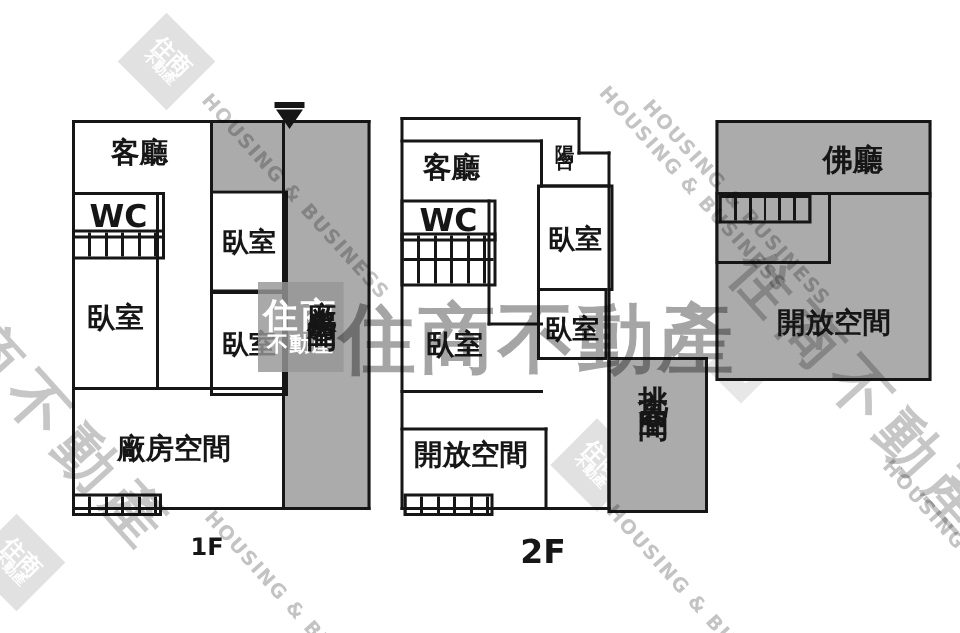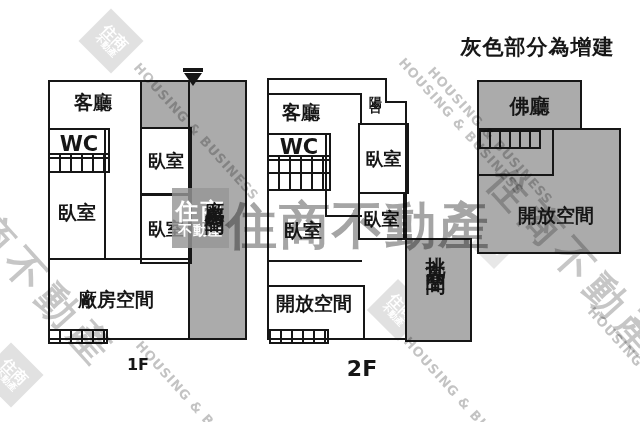--- a/index.html
+++ b/index.html
@@ -138,22 +138,21 @@
 
   <div class="wall" style="left:267px;top:285px;width:98px;height:2px;"></div>
   <div class="wall" style="left:363px;top:285px;width:2px;height:55px;"></div>
   <div class="lbl" style="left:272px;top:294px;width:84px;">開放空間</div>
   <div class="hatch" style="left:269px;top:329px;width:56px;height:11px;"></div>
 
   <div class="gbox" style="left:405px;top:238px;width:63px;height:100px;"></div>
   <div class="vtext" style="left:423px;top:241px;letter-spacing:6px;">挑高空間</div>
   <div class="lbl" style="left:342px;top:357px;width:40px;font-size:22px;">2F</div>
 
-  <div class="lbl" style="left:460px;top:36px;width:155px;font-size:21px;letter-spacing:1px;">灰色部分為增建</div>
-  <div class="gbox" style="left:477px;top:80px;width:101px;height:48px;">
+  <div class="gbox" style="left:477px;top:80px;width:101px;height:48px;padding-left:39px;">
     <span class="roomtxt">佛廳</span>
   </div>
   <div class="gbox" style="left:477px;top:128px;width:140px;height:122px;"></div>
   <div class="gbox" style="left:477px;top:128px;width:73px;height:44px;"></div>
   <div class="hatch" style="left:479px;top:130px;width:58px;height:15px;background:repeating-linear-gradient(90deg,transparent 0 8px,#161616 8px 10px);z-index:3;"></div>
   <div class="lbl" style="left:506px;top:206px;width:100px;">開放空間</div>
 
   <div class="wm-stamp" style="left:172px;top:188px;width:57px;height:60px;">
     <span class="t">住商</span>
     <span class="b">不動產</span>

